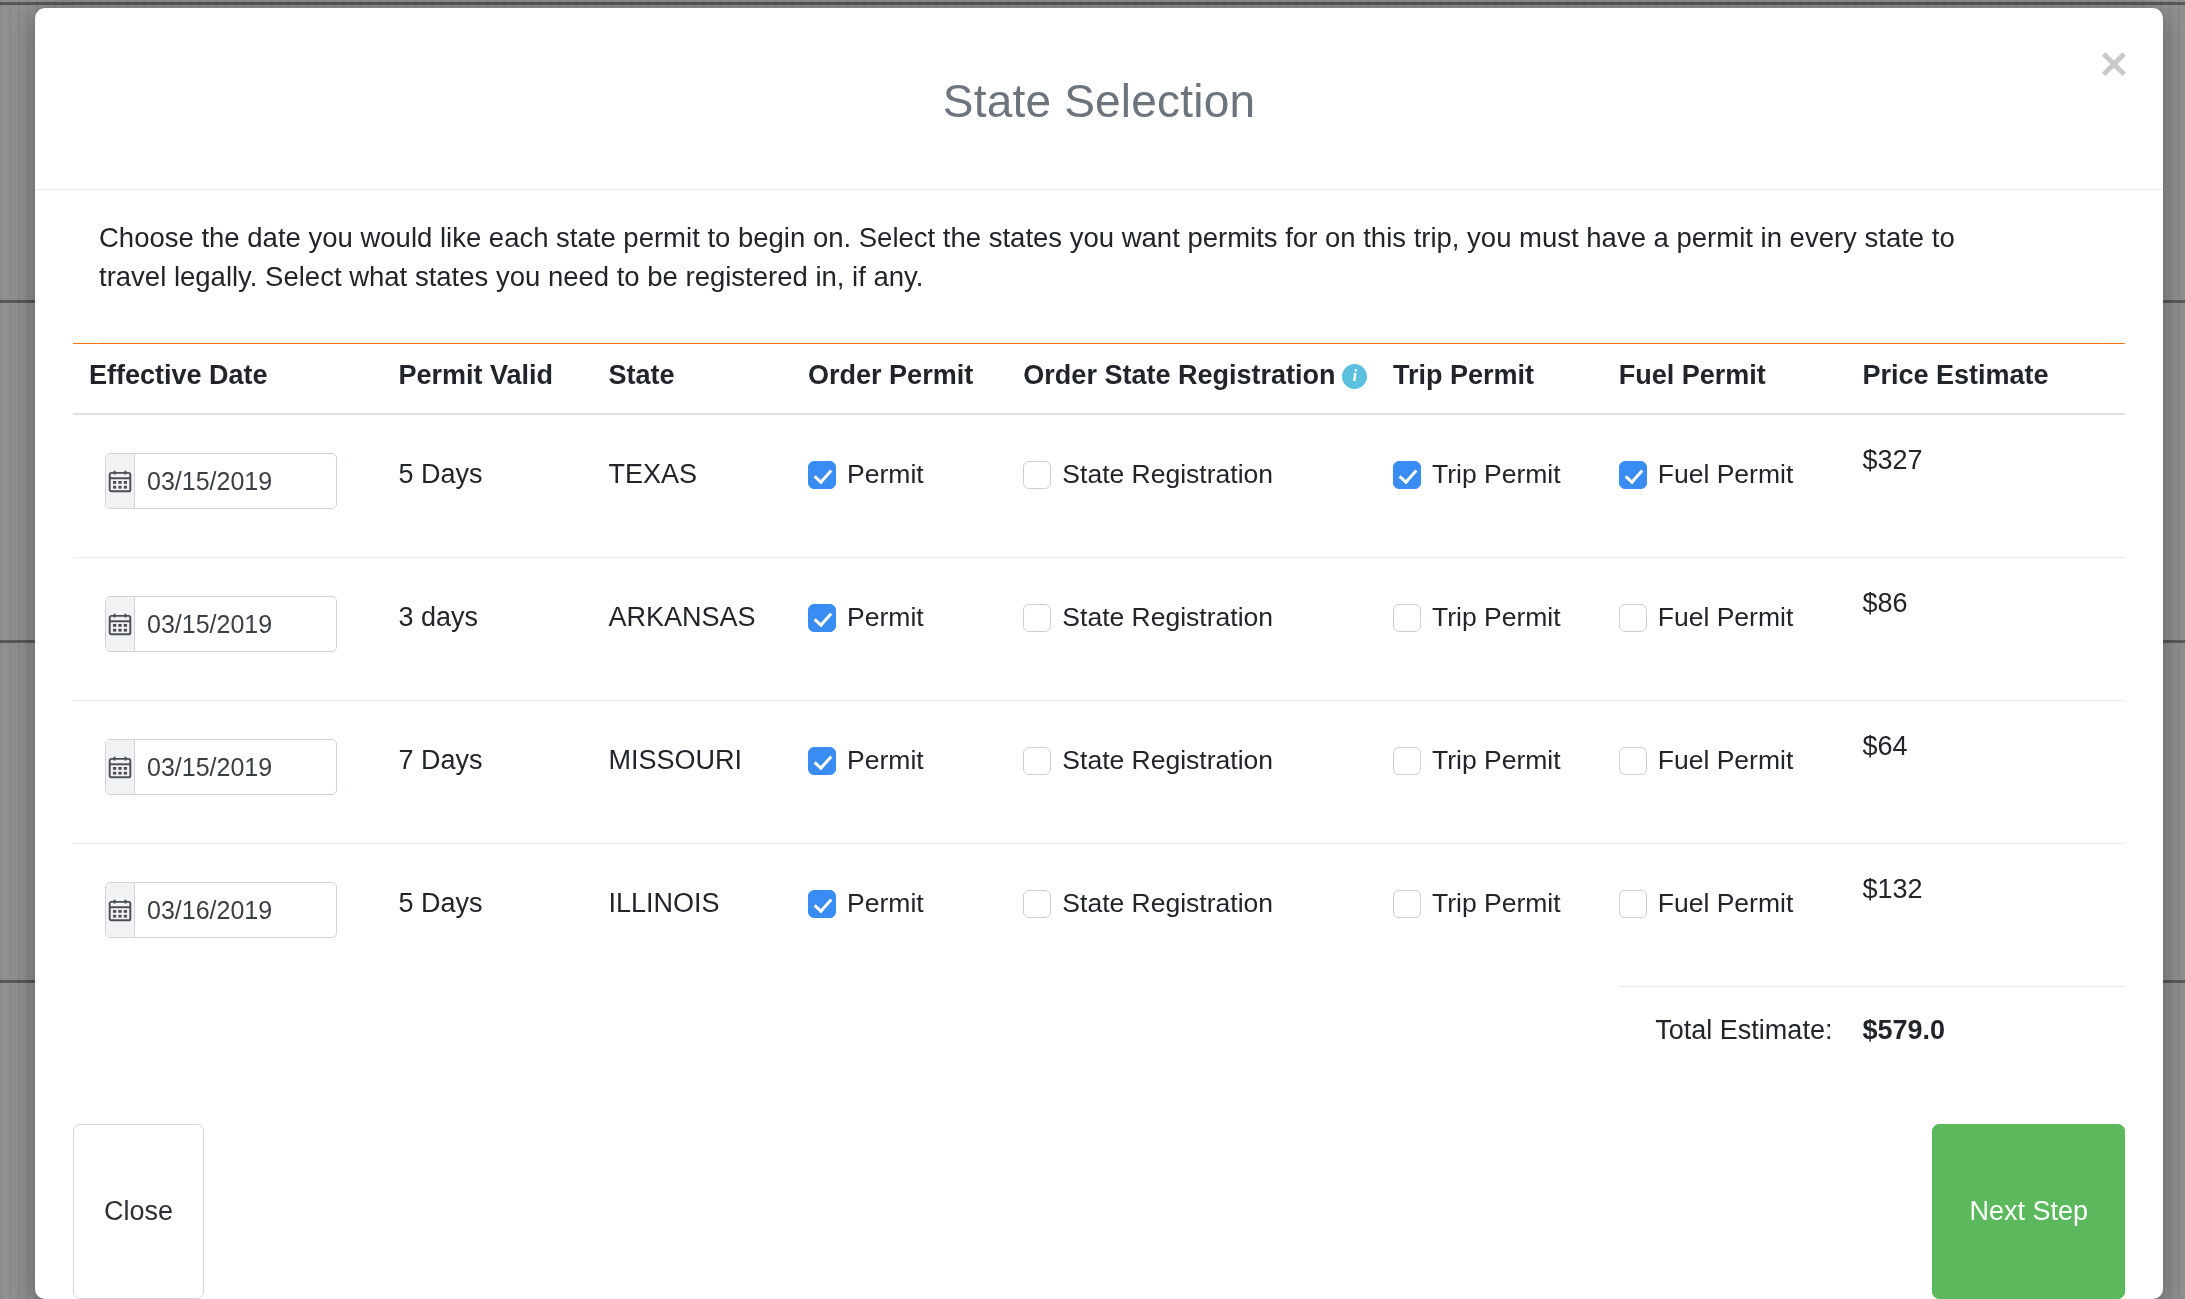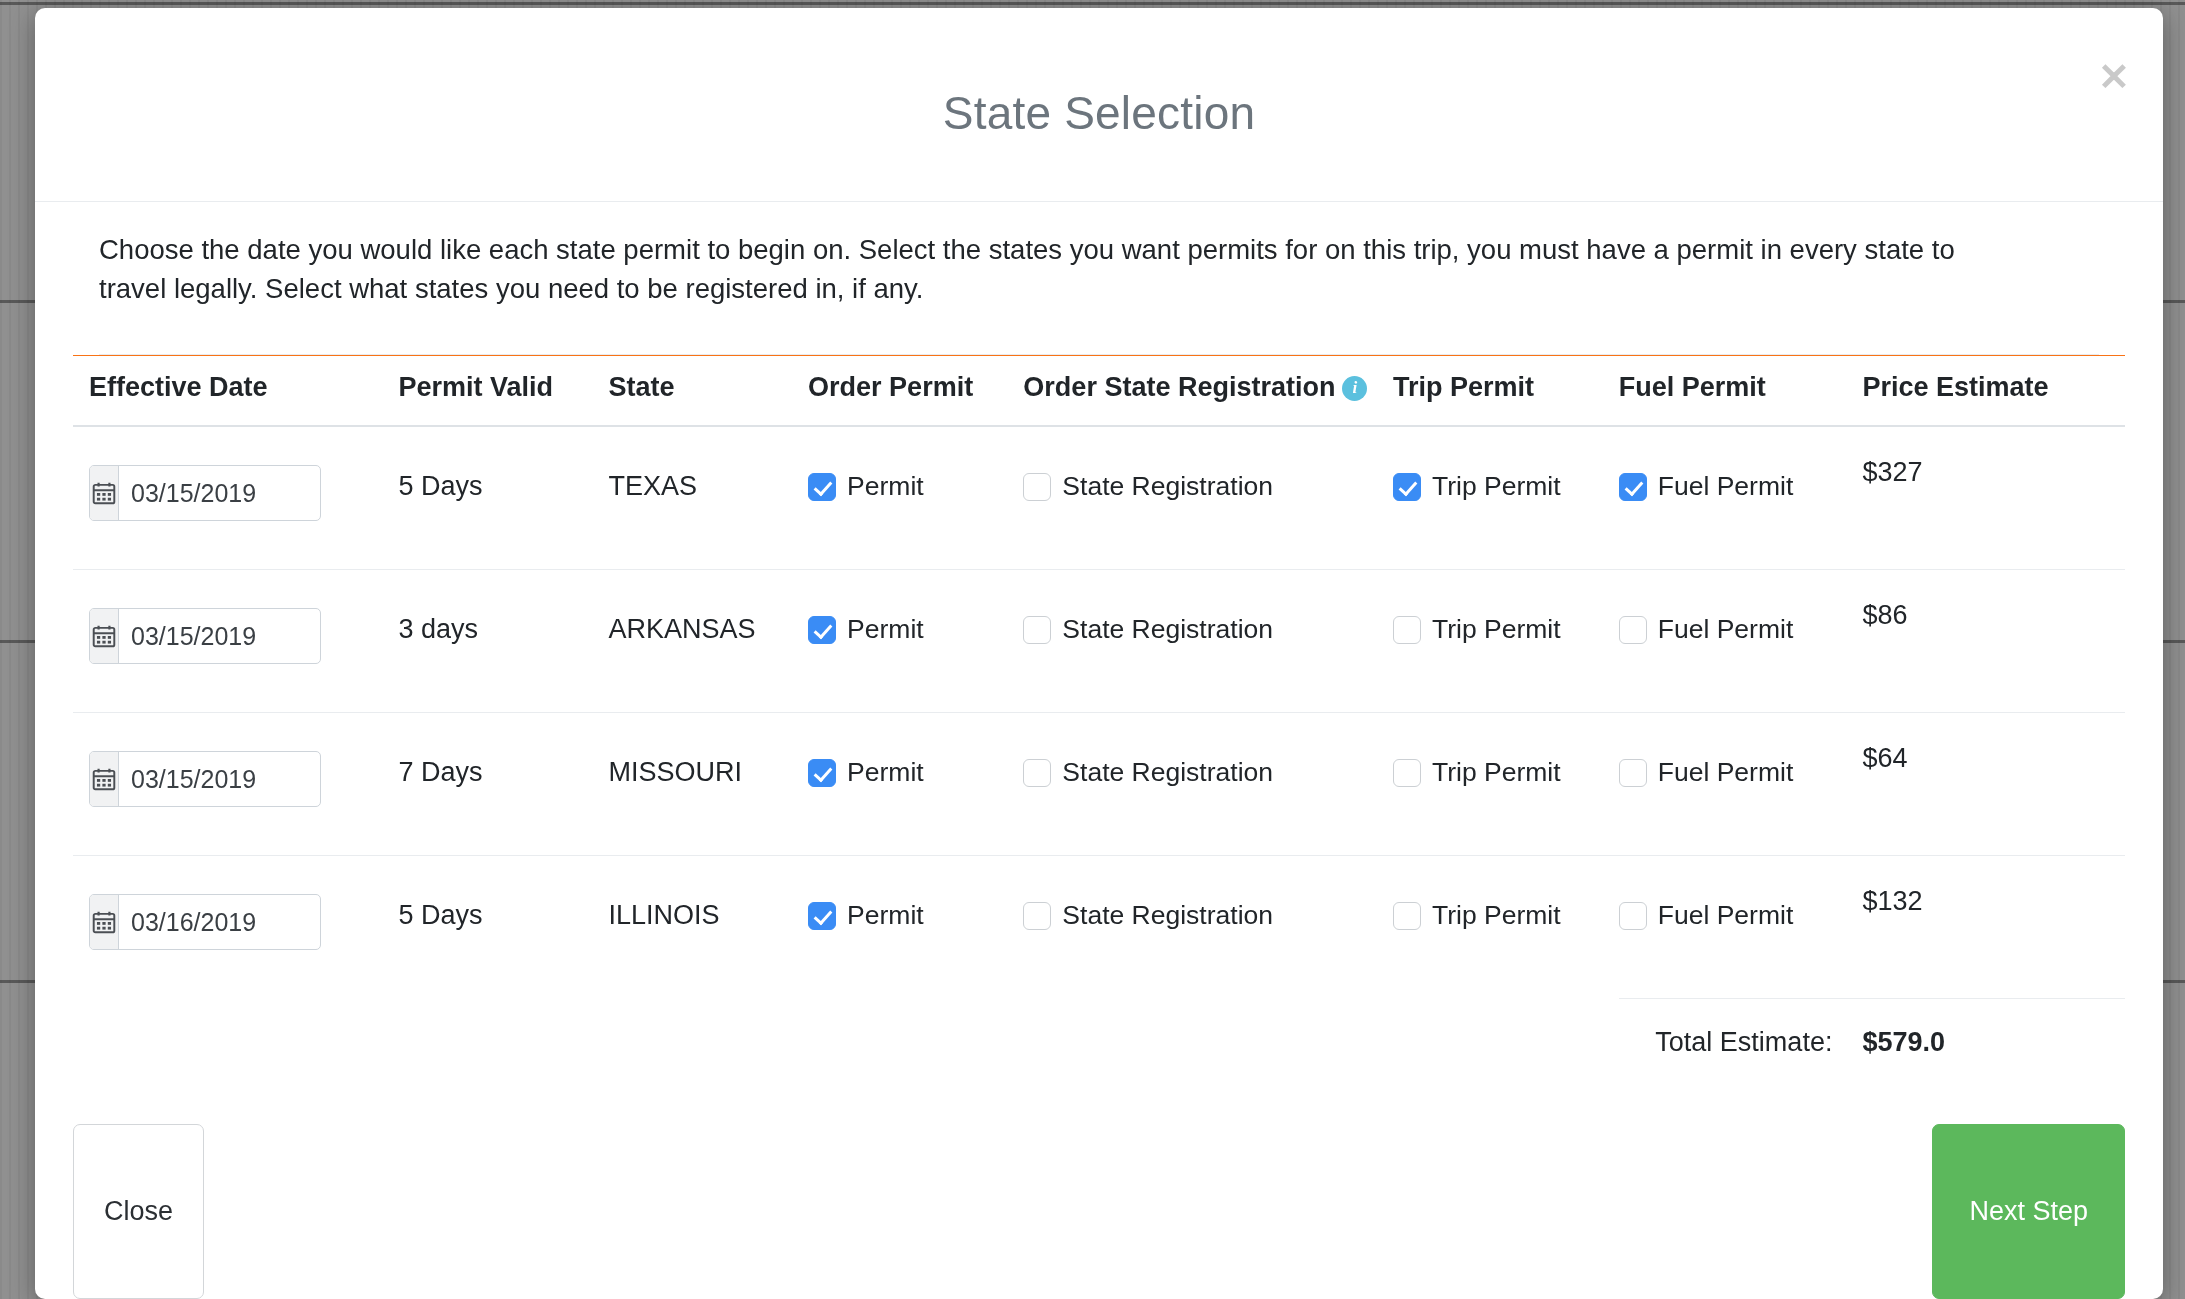--- a/index.html
+++ b/index.html
@@ -41,21 +41,21 @@
     position: relative;
     height: 178px;
     border-bottom: 1px solid #e9ecef;
   }
   .modal-title {
     text-align: center;
     font-size: 46px;
     font-weight: 400;
     color: #6c757d;
     line-height: 178px;
-    margin: 16px;
+    margin: 4px;
     letter-spacing: .2px;
   }
   .close-icon {
     position: absolute;
     top: 26px; right: 22px;
     width: 54px; height: 54px;
     display: flex; align-items: center; justify-content: center;
     font-size: 38px;
     color: #c9c9c9;
     font-weight: 600;
@@ -172,20 +172,21 @@
   
   .date-group {
     display: inline-flex;
     align-items: stretch;
     height: 56px;
     border: 1px solid #ced4da;
     border-radius: 5px;
     overflow: hidden;
     background: #fff;
     width: 232px;
+    margin-left: 16px;
   }
   .date-addon {
     width: 52px;
     background: #f1f2f3;
     border-right: 1px solid #ced4da;
     display: flex; align-items: center; justify-content: center;
     cursor: pointer;
   }
   .cal-icon { display: block; }
   .date-input {

